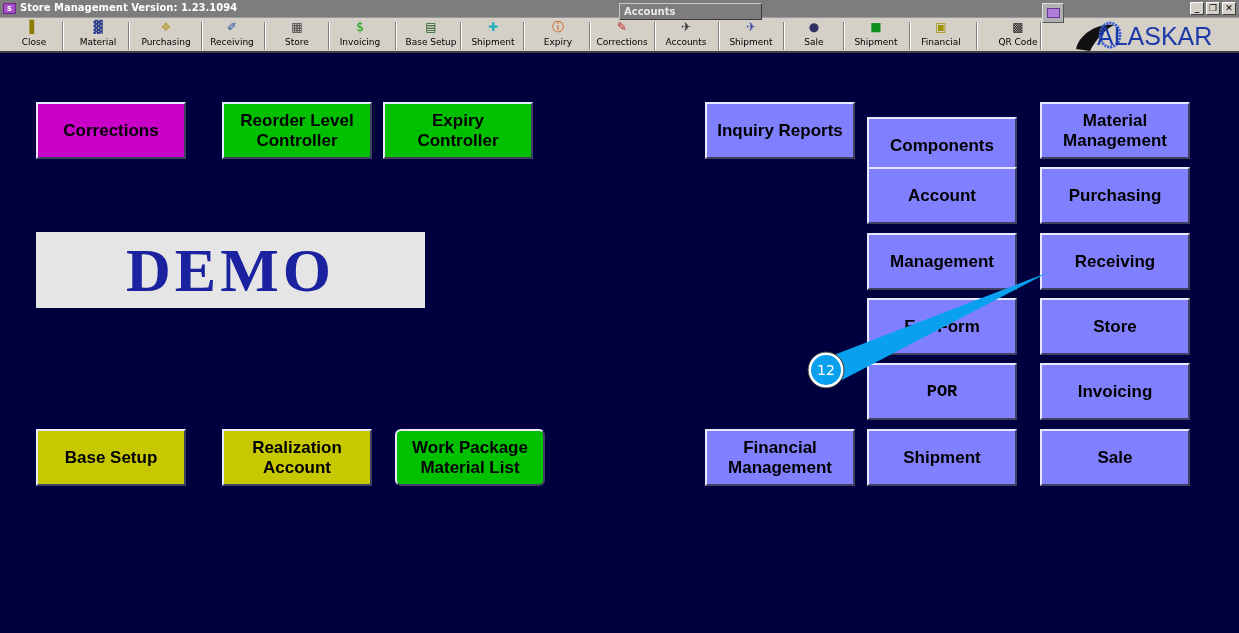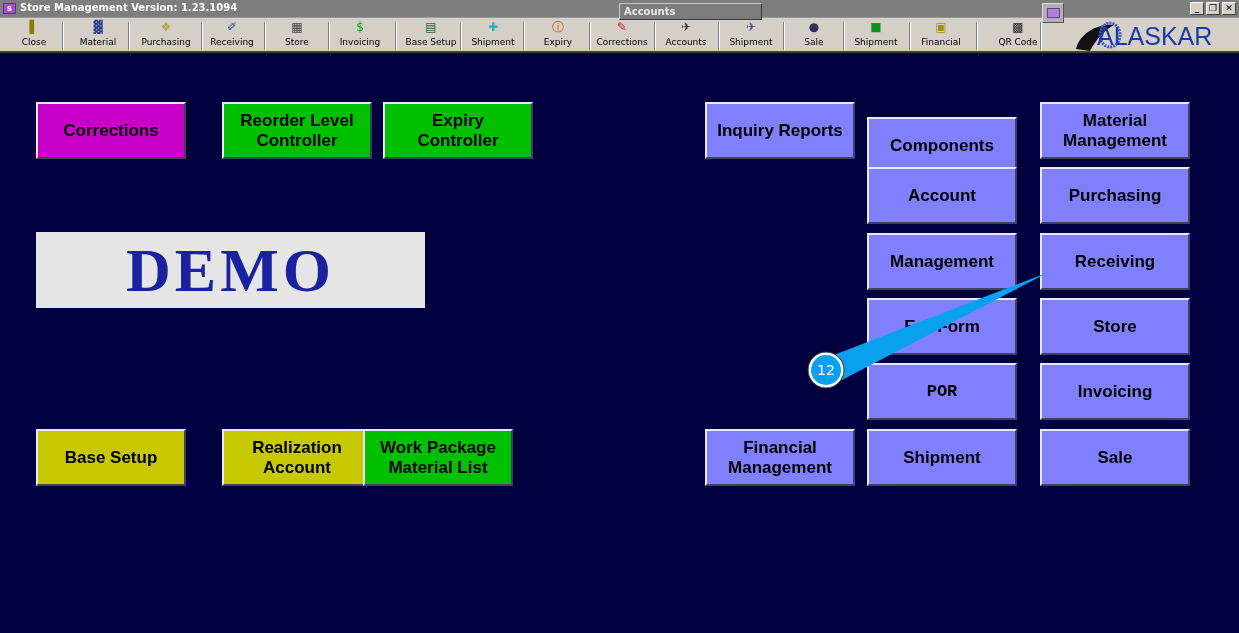--- a/index.html
+++ b/index.html
@@ -138,21 +138,21 @@
 <div class="btn green" style="left:222px;top:102px;">Reorder Level
 Controller</div>
 <div class="btn green" style="left:383px;top:102px;">Expiry
 Controller</div>
 
 <div class="demo">DEMO</div>
 
 <div class="btn olive" style="left:36px;top:429px;">Base Setup</div>
 <div class="btn olive" style="left:222px;top:429px;">Realization
 Account</div>
-<div class="btn green" style="left:363px;top:429px;">Work Package
+<div class="btn green" style="left:395px;top:429px;border-radius:6px;">Work Package
 Material List</div>
 
 <div class="btn lav" style="left:705px;top:102px;">Inquiry Reports</div>
 <div class="btn lav" style="left:705px;top:429px;">Financial
 Management</div>
 
 <div class="btn lav" style="left:867px;top:117px;">Components</div>
 <div class="btn lav" style="left:867px;top:167px;">Account</div>
 <div class="btn lav" style="left:867px;top:233px;">Management</div>
 <div class="btn lav" style="left:867px;top:298px;">E… Form</div>

